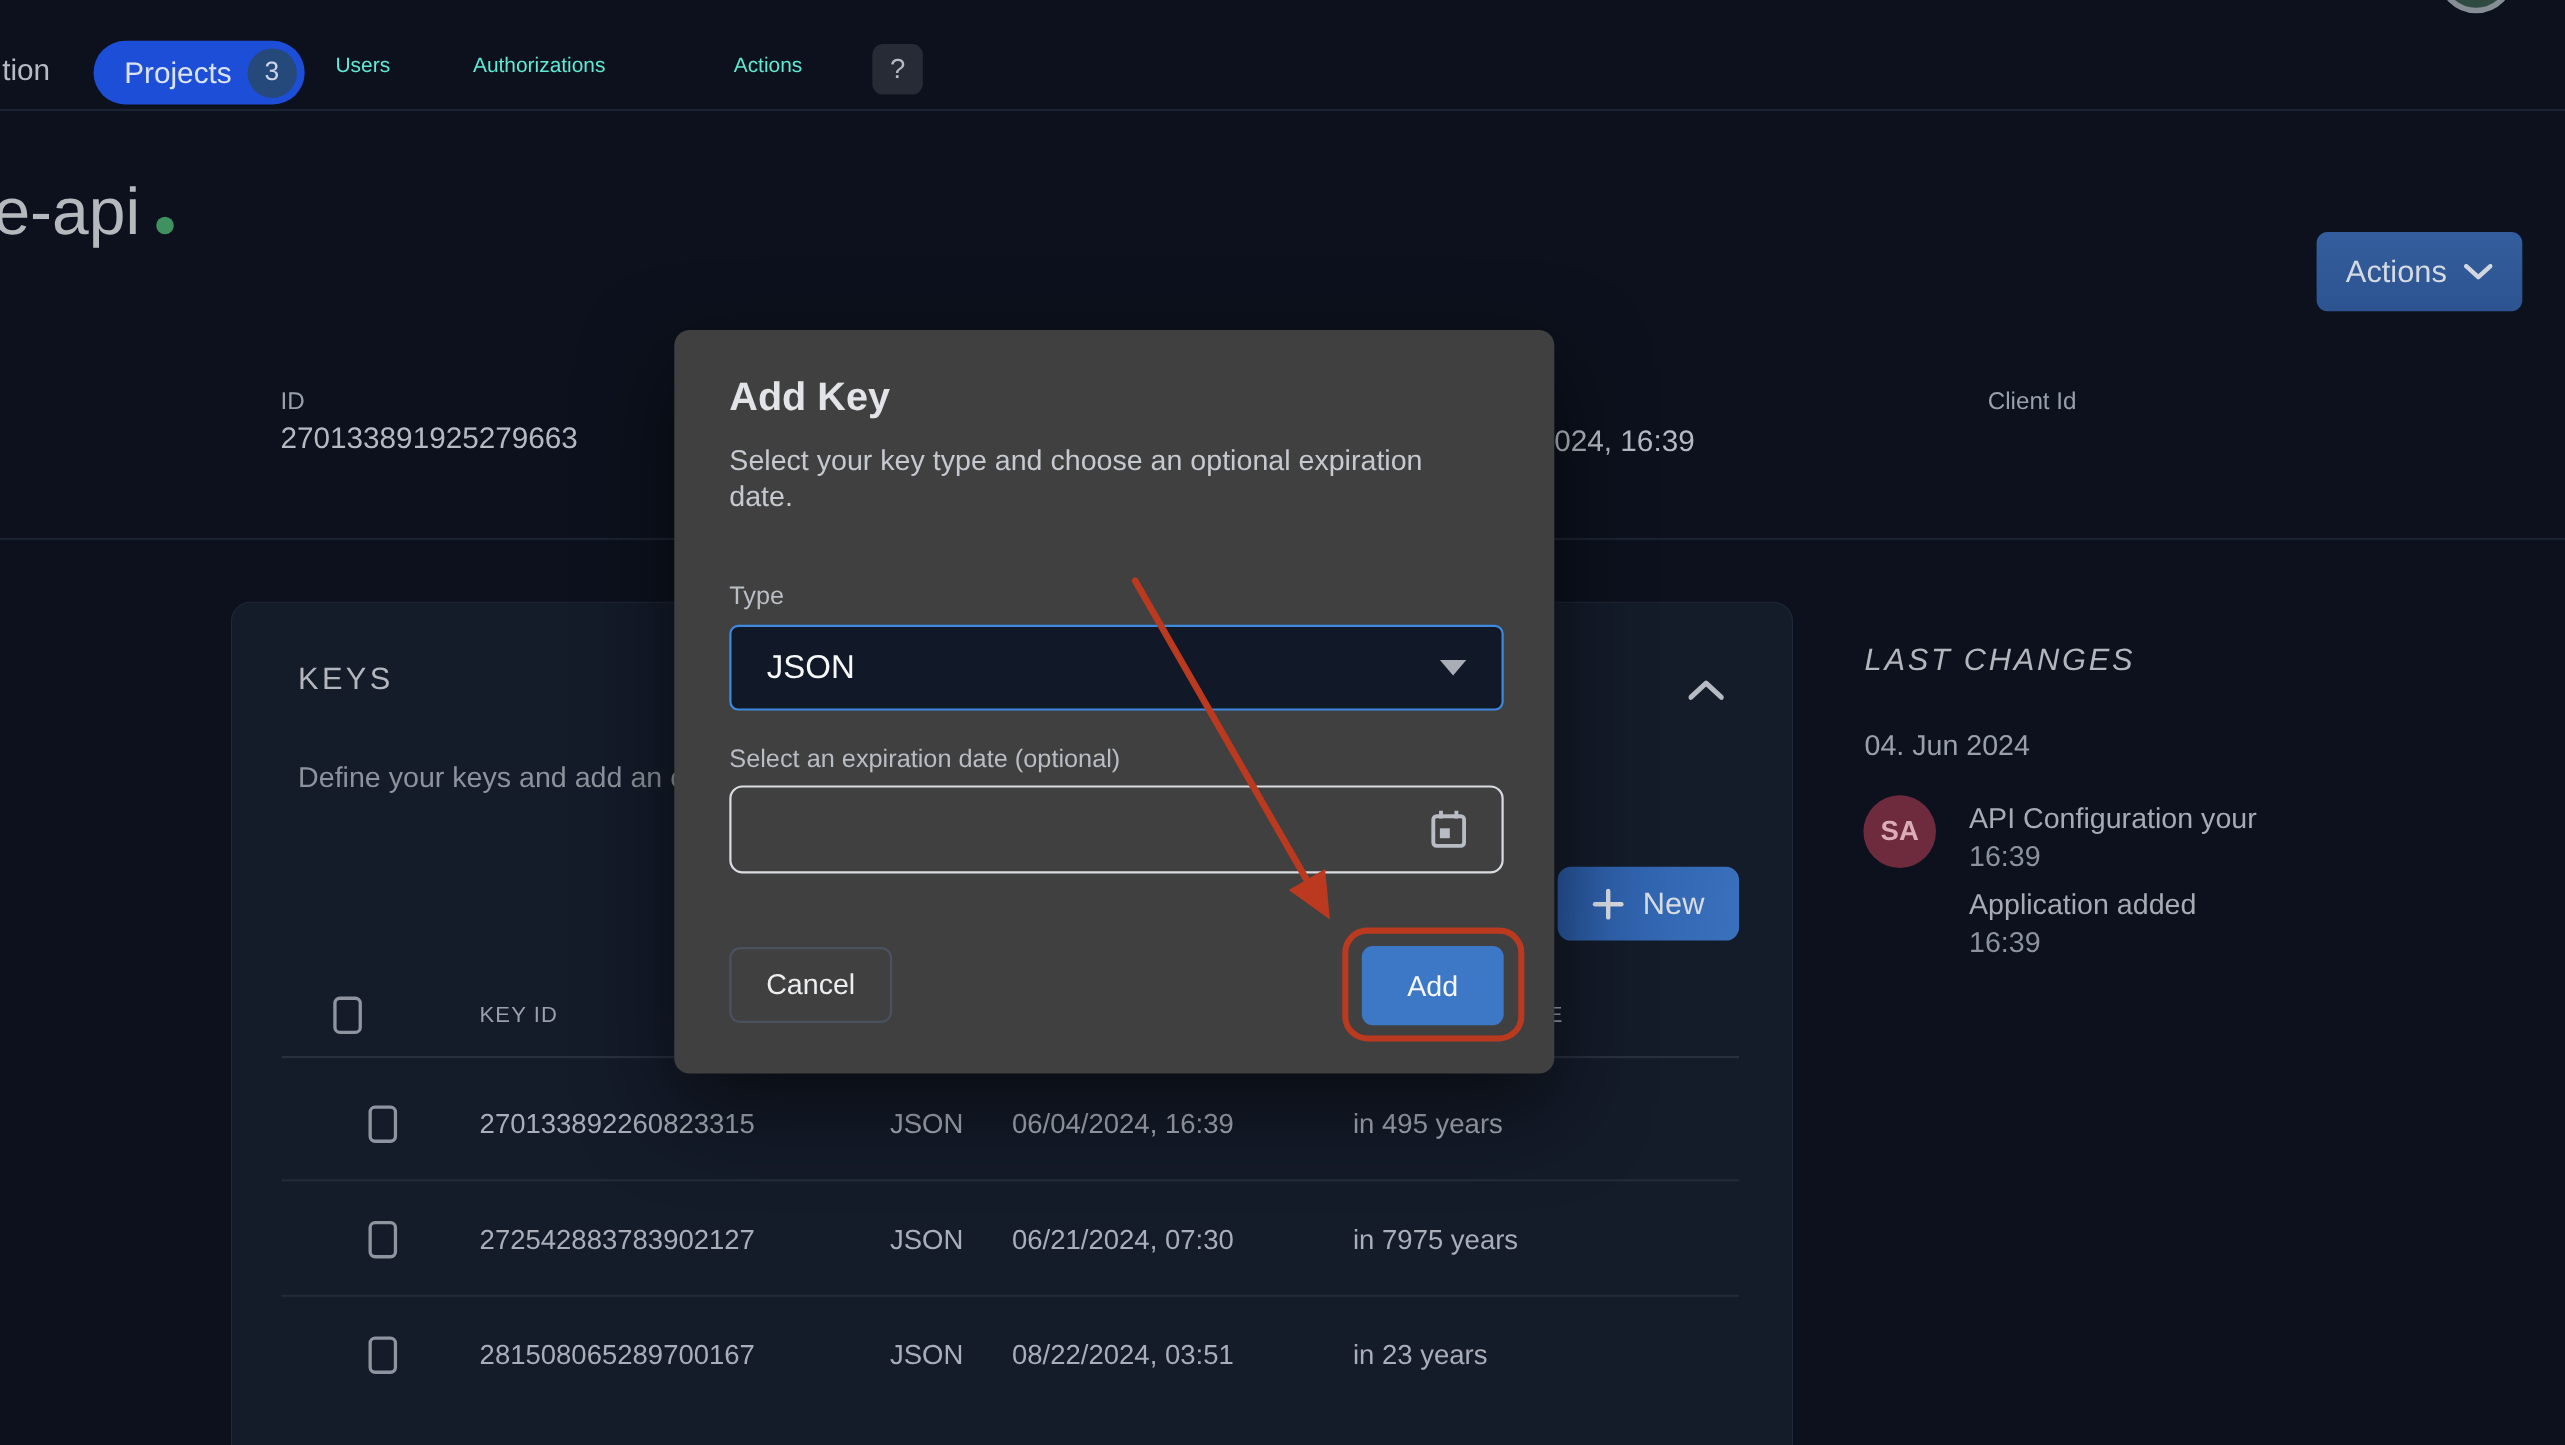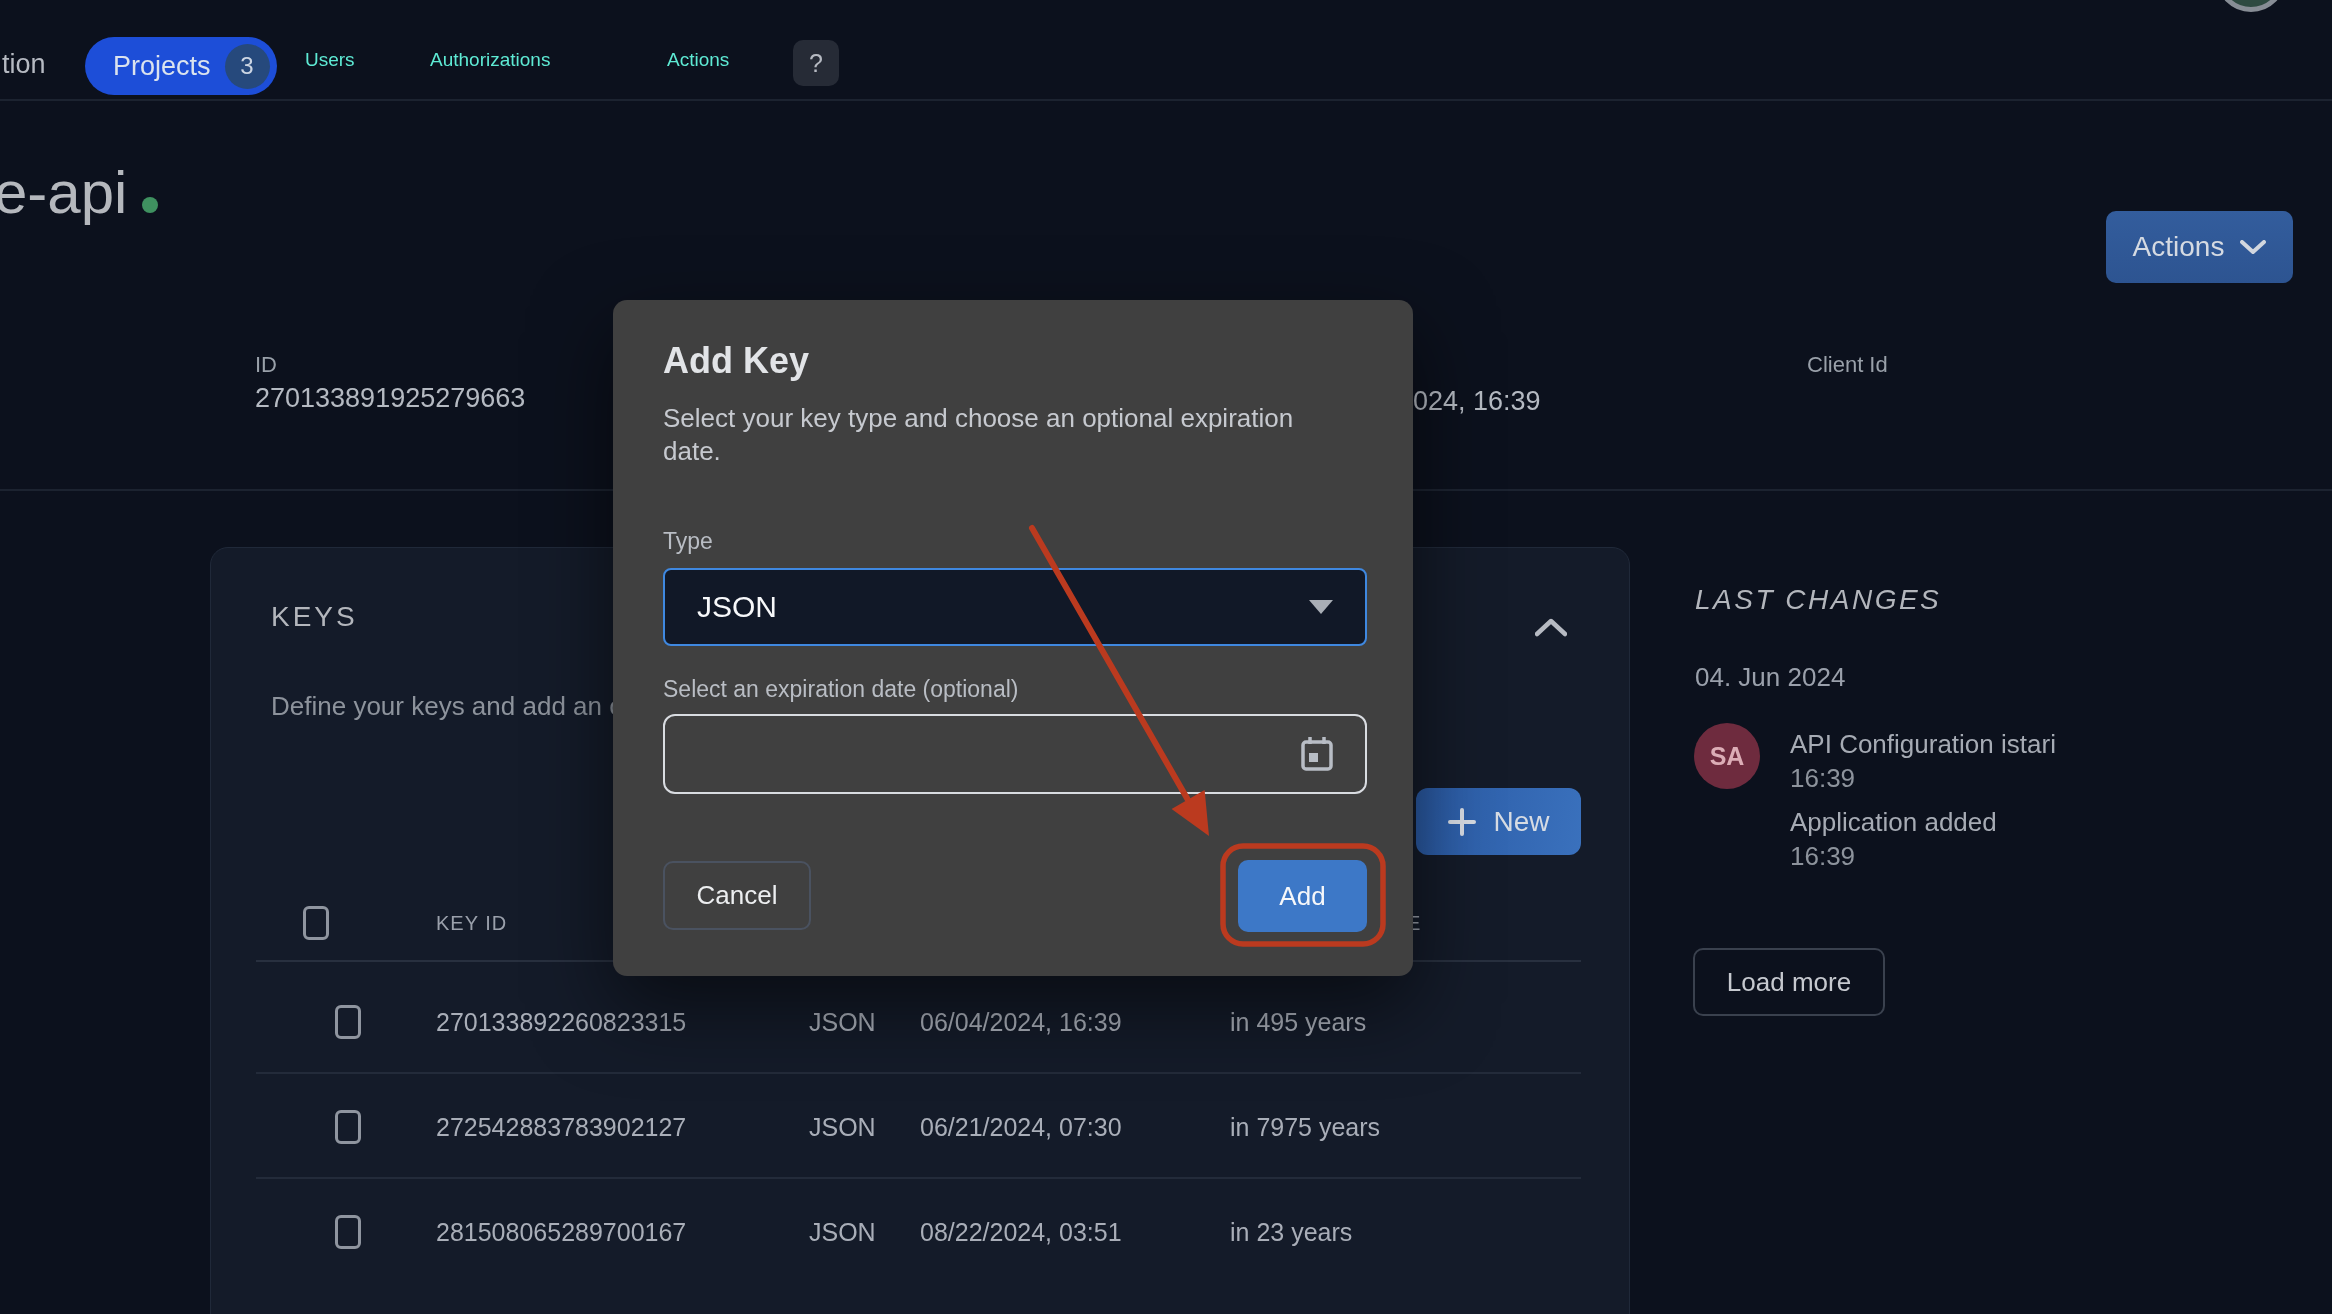--- a/index.html
+++ b/index.html
@@ -228,27 +228,24 @@
       <span class="abs cell" style="left:709px; top:670px">08/22/2024, 03:51</span>
       <span class="abs cell" style="left:1019px; top:670px">in 23 years</span>
     </div>
   </div>
 
   <span class="abs lc-title">LAST CHANGES</span>
   <span class="abs lc-date">04. Jun 2024</span>
   <div class="abs lc-avatar">
     <span>SA</span>
   </div>
-  <span class="abs lc-event-label" style="left:1790px; top:729px">API Configuration istari</span>
+  <span class="abs lc-event-label" style="left:1790px; top:729px">API Configuration your</span>
   <span class="abs lc-event-time" style="left:1790px; top:763px">16:39</span>
   <span class="abs lc-event-label" style="left:1790px; top:807px">Application added</span>
   <span class="abs lc-event-time" style="left:1790px; top:841px">16:39</span>
-  <div class="abs load-more">
-    <span>Load more</span>
-  </div>
 
   <div class="abs modal">
     <span class="abs modal-title">Add Key</span>
     <div class="abs modal-desc">Select your key type and choose an optional expiration date.</div>
 
     <span class="abs field-label" style="left:50px; top:228px">Type</span>
     <div class="abs type-select">
       <span class="type-value">JSON</span>
       <span class="select-caret"></span>
     </div>

